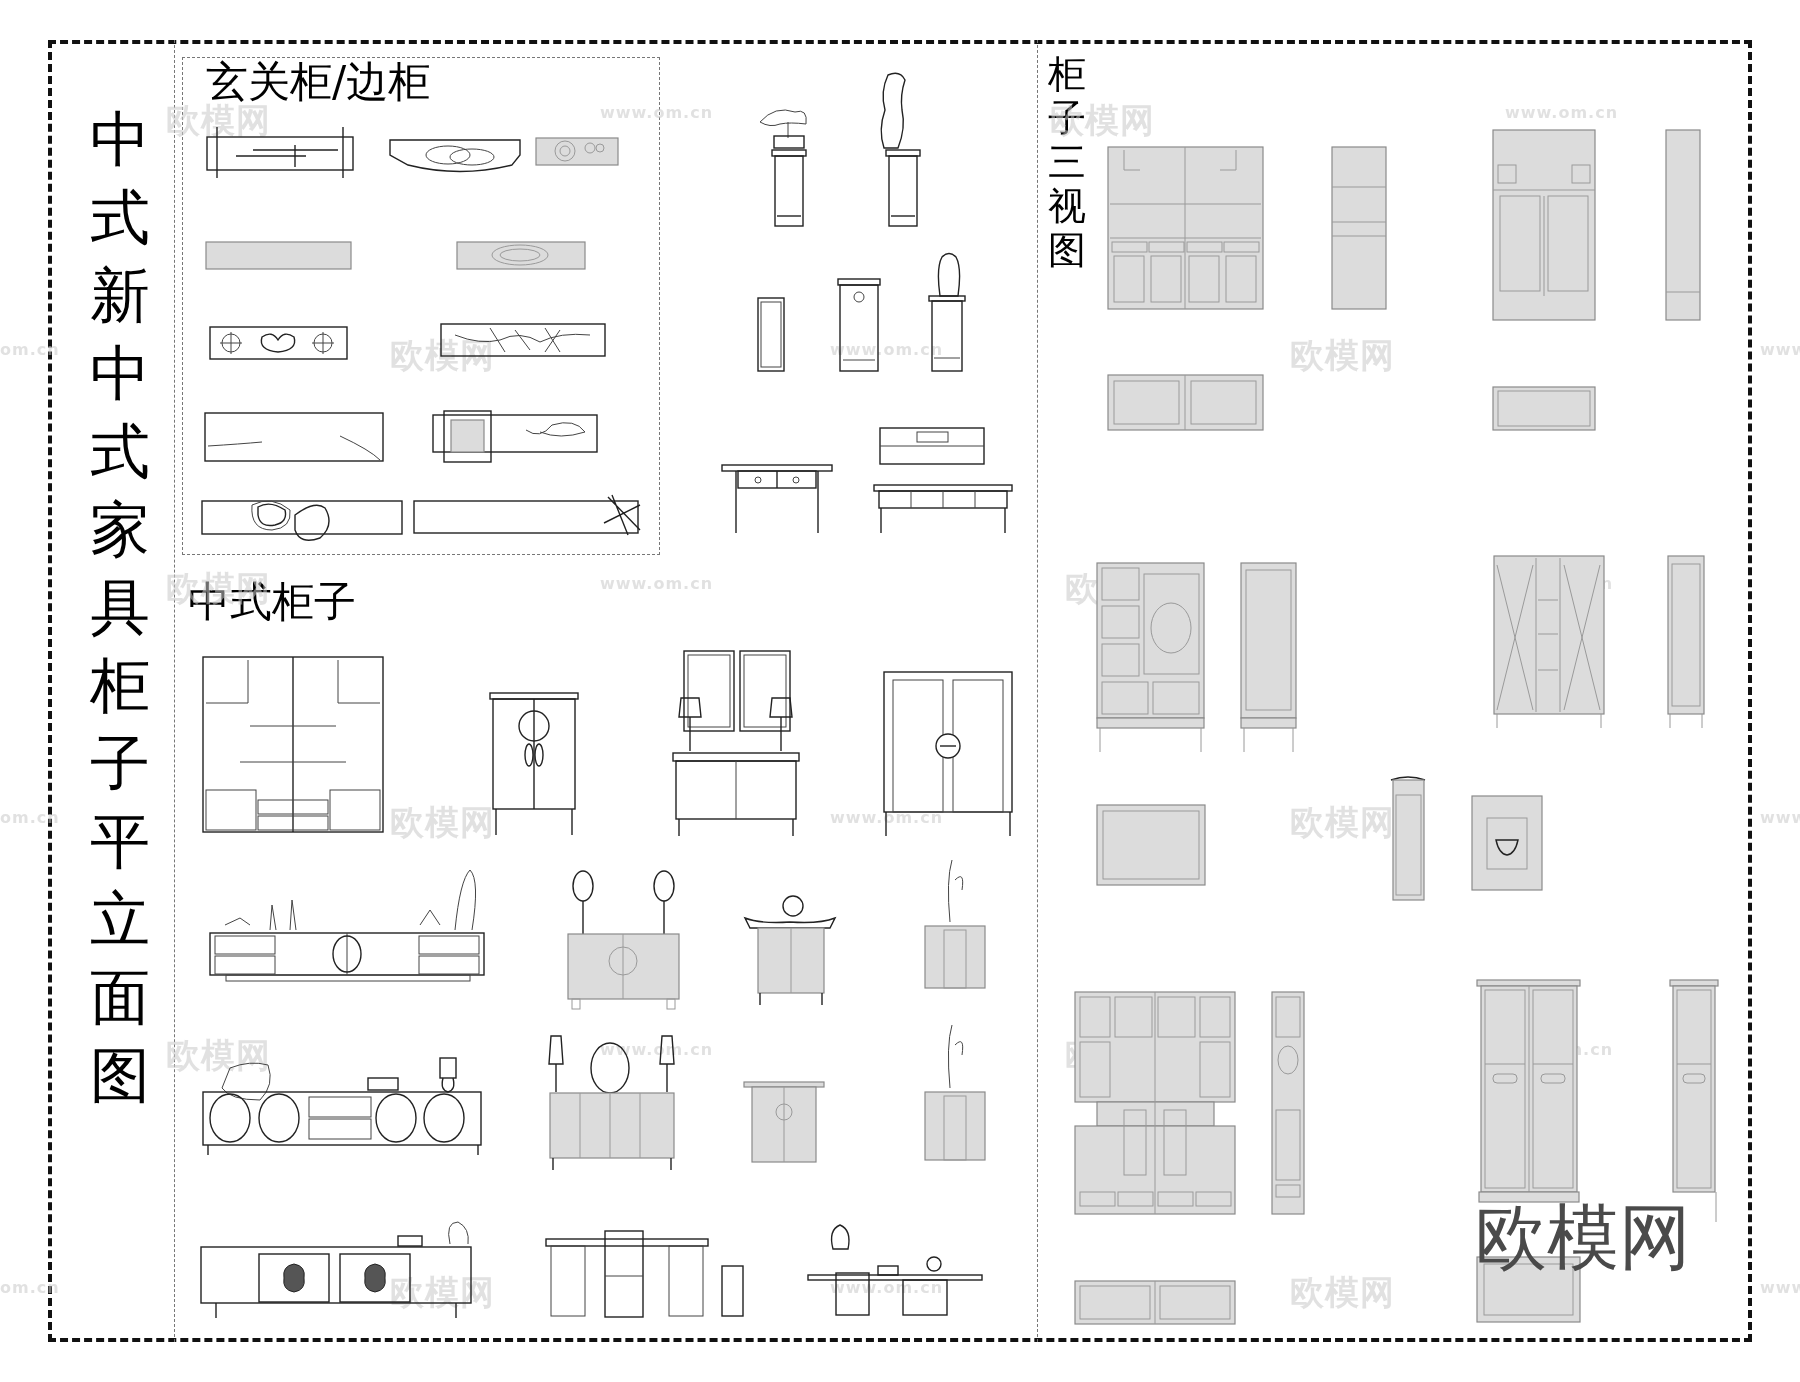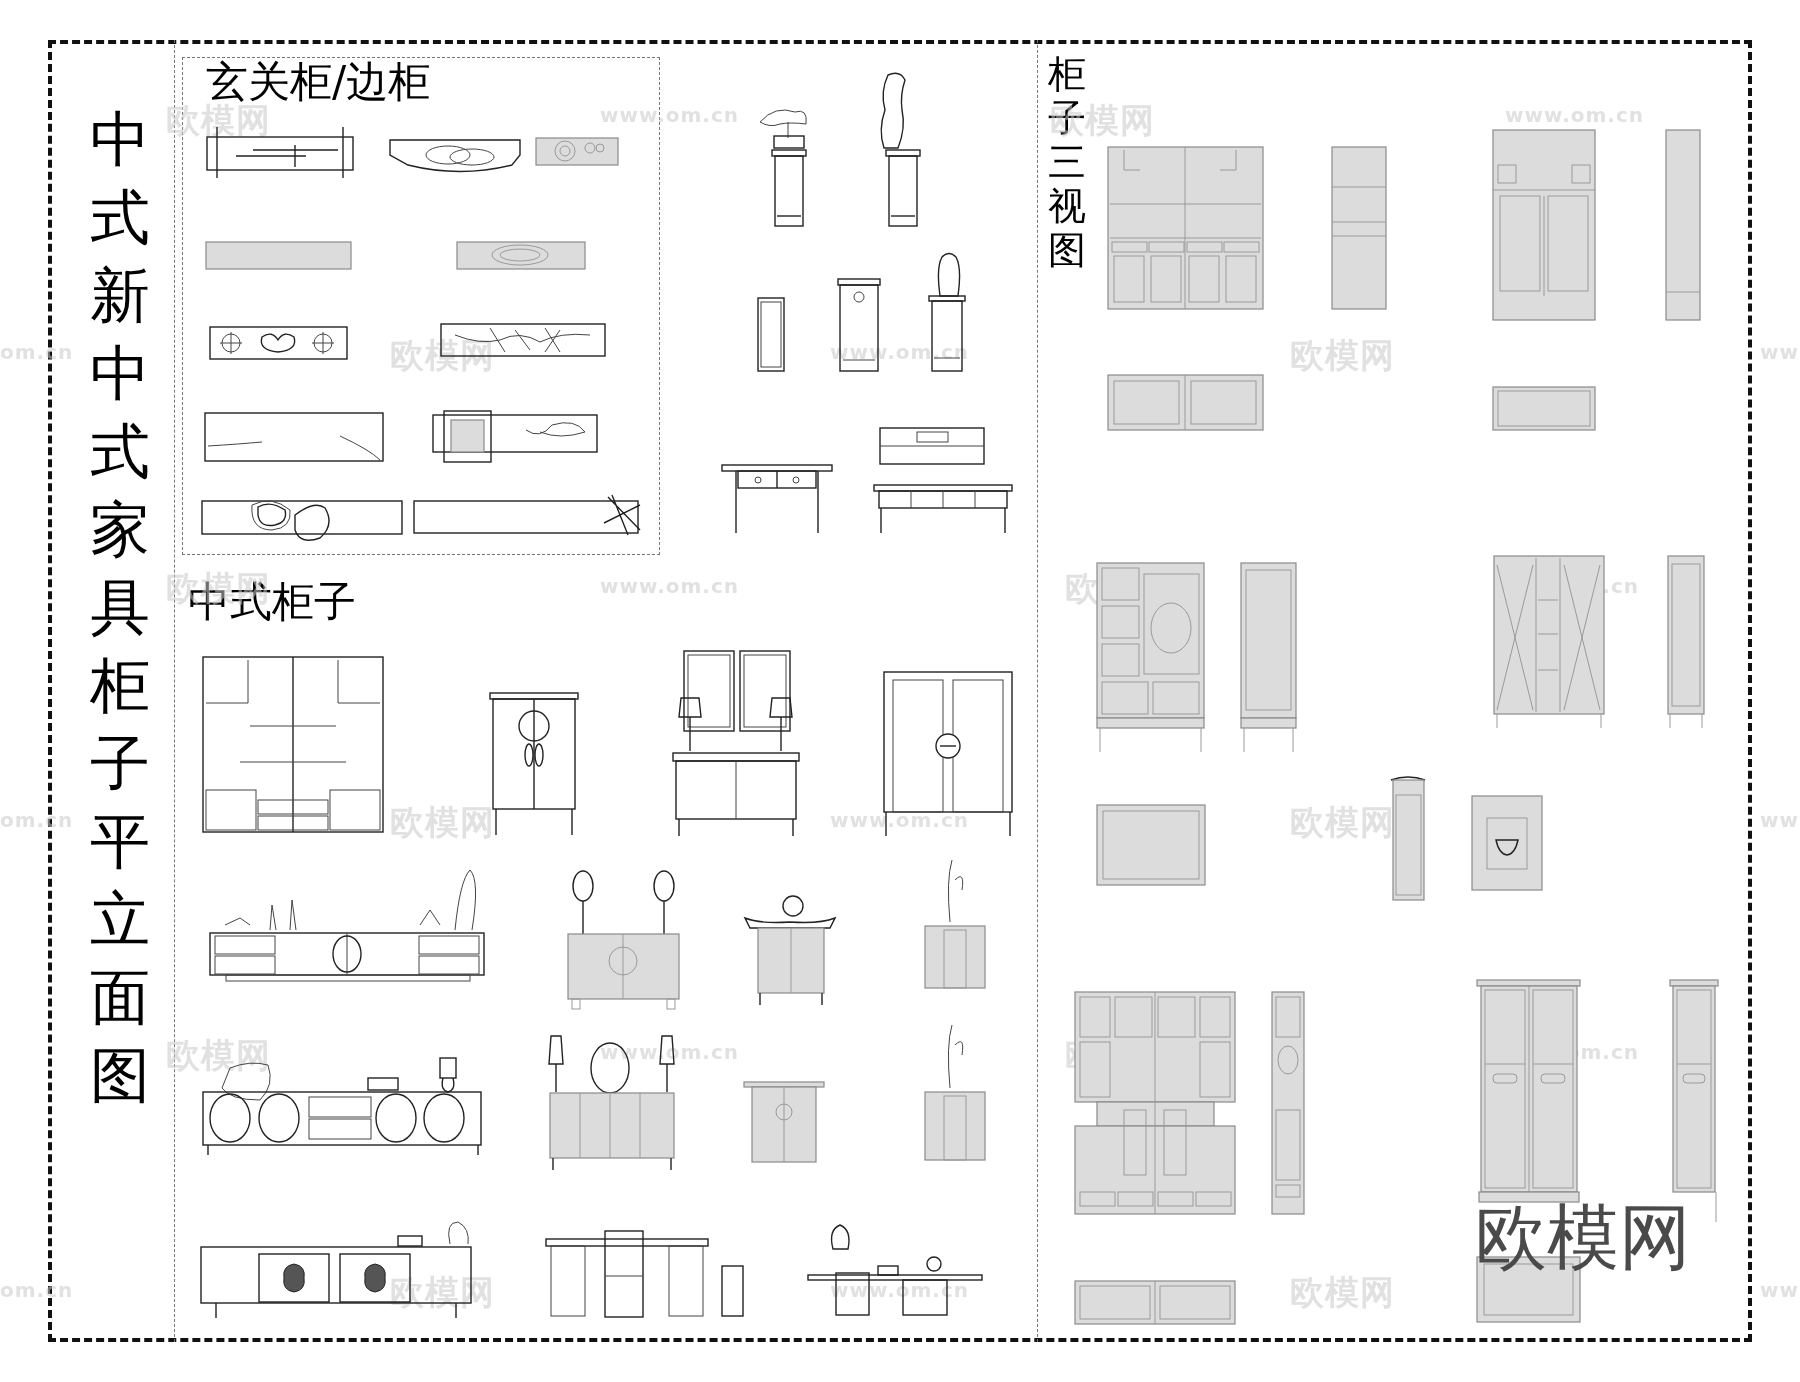--- a/index.html
+++ b/index.html
@@ -8,21 +8,21 @@
   .outer{left:48px;top:40px;width:1704px;height:1302px;border:4px dashed #111;box-sizing:border-box;}
   .vdiv{width:0;border-left:1.5px dashed #777;}
   .inner-box{left:182px;top:57px;width:478px;height:498px;border:1.5px dashed #777;box-sizing:border-box;}
   .title-col{left:80px;top:100px;width:80px;display:flex;flex-direction:column;align-items:center;}
   .title-col span{font-size:60px;line-height:78px;font-weight:400;}
   .sec-label{font-size:42px;line-height:40px;white-space:nowrap;}
   .vlabel{display:flex;flex-direction:column;align-items:center;}
   .vlabel span{font-size:38px;line-height:44px;}
   .wm{color:rgba(200,200,200,0.55);font-weight:700;white-space:nowrap;pointer-events:none;}
   .wm-cn{font-size:34px;letter-spacing:1px;}
-  .wm-url{font-size:20px;letter-spacing:1px;}
+  .wm-url{font-size:16px;letter-spacing:1px;}
   .wm-big{color:#4a4a4a;font-size:72px;font-weight:400;white-space:nowrap;}
   svg{position:absolute;overflow:visible;}
   .ln{fill:none;stroke:#222;stroke-width:1.4;}
   .lt{fill:none;stroke:#444;stroke-width:1;}
   .fg{fill:#dcdcdc;stroke:#8a8a8a;stroke-width:1.2;}
   .fgi{fill:none;stroke:#9a9a9a;stroke-width:1;}
   .fw{fill:#fff;stroke:#222;stroke-width:1.4;}
   .fd{fill:#555;stroke:#222;stroke-width:1;}
 </style>
 </head>

